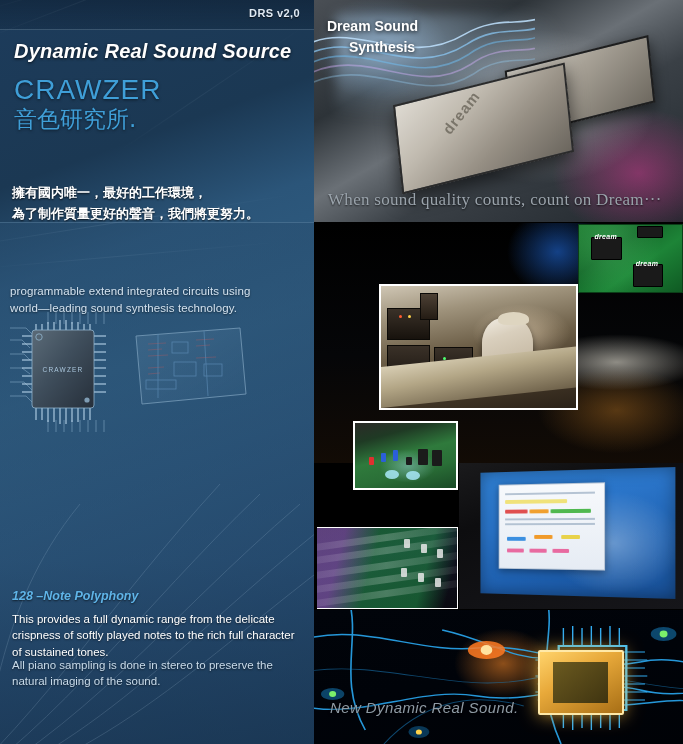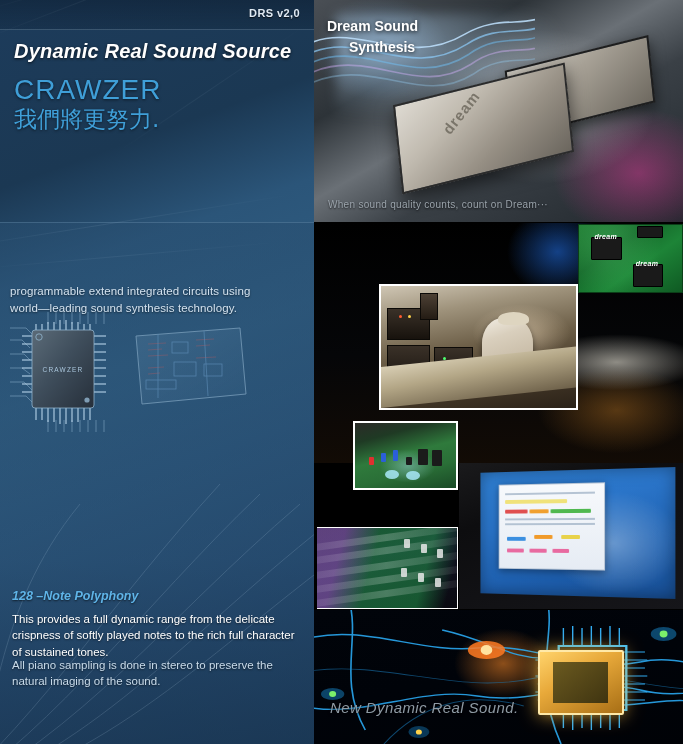--- a/index.html
+++ b/index.html
@@ -129,22 +129,23 @@
   }
   .wave-svg { position:absolute; left:0; top:0; width:60%; height:52%; }
   .hero-label {
     position:absolute; left:13px; top:16px; width:180px;
     color:#ffffff; font-size:14px; font-weight:bold; line-height:1.5;
     text-shadow:0 1px 4px rgba(0,0,0,.85);
   }
   .hero-label .l2 { display:block; padding-left:22px; }
   .hero-caption {
     position:absolute; left:14px; bottom:12px;
-    color:#9aa3ab; font-size:10px; letter-spacing:.3px;
+    color:#9aa3ab; font-size:17px; letter-spacing:.3px;
     text-shadow:0 1px 2px rgba(0,0,0,.7);
+    font-family:Liberation Serif, serif;
   }
 
   
   .p-black { left:0px; top:223px; width:369px; height:240px;
     background:
       radial-gradient(ellipse 70px 60px at 66% 12%, rgba(28,92,190,.70), rgba(0,0,0,0) 72%),
       radial-gradient(ellipse 120px 40px at 82% 58%, rgba(255,250,235,.55), rgba(0,0,0,0) 70%),
       radial-gradient(ellipse 110px 60px at 82% 78%, rgba(150,95,30,.55), rgba(0,0,0,0) 72%),
       linear-gradient(180deg,#000000 0%, #050608 55%, #120b05 100%);
   }
@@ -259,23 +260,27 @@
       </g>
     </svg>
 
     <div class="top-bar"></div>
     <div class="drs-ver">DRS v2,0</div>
 
     <div class="hero-title">Dynamic Real Sound Source</div>
 
     <div class="brand-block">
       <div class="brand-en">CRAWZER</div>
-      <div class="brand-cn2">我們將更努力.</div>
-    </div>
-
+      <div class="brand-cn2">音色研究所.</div>
+    </div>
+
+    <div class="cn-body">
+      <div>擁有國内唯一，最好的工作環境，</div>
+      <div>為了制作質量更好的聲音，我們將更努力。</div>
+    </div>
 
     <div class="sep-line"></div>
 
     <div class="prog-text">
       <div>programmable extend integrated circuits using</div>
       <div>world—leading sound synthesis technology.</div>
     </div>
 
     <svg class="chip-art" viewBox="0 0 300 125">
       <defs>

